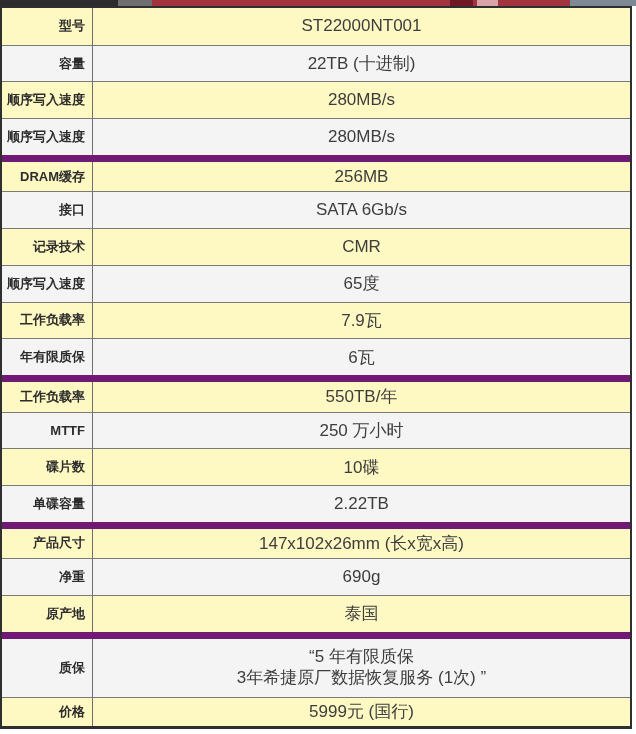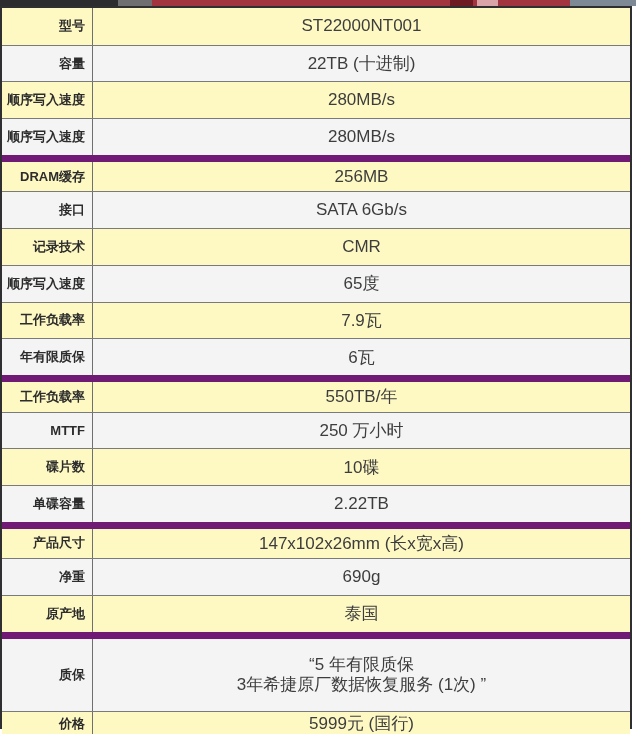--- a/index.html
+++ b/index.html
@@ -51,21 +51,21 @@
     white-space: nowrap;
   }
   .cell-value {
     flex: 1 1 auto;
     display: flex; align-items: center; justify-content: center;
     font-size: 17px; color: #3d3d3d;
     text-align: center;
   }
   .cell-value-multi {
     flex-direction: column; justify-content: space-evenly;
-    padding: 16px 0;
+    padding: 8px 0;
   }
   .cell-value-multi div { line-height: 1.2; }
 </style>
 </head>
 <body>
 
 <div class="page">
 
   <div class="banner">
     <div class="seg seg-dark" style="background-color: rgb(44, 44, 46);"></div>

